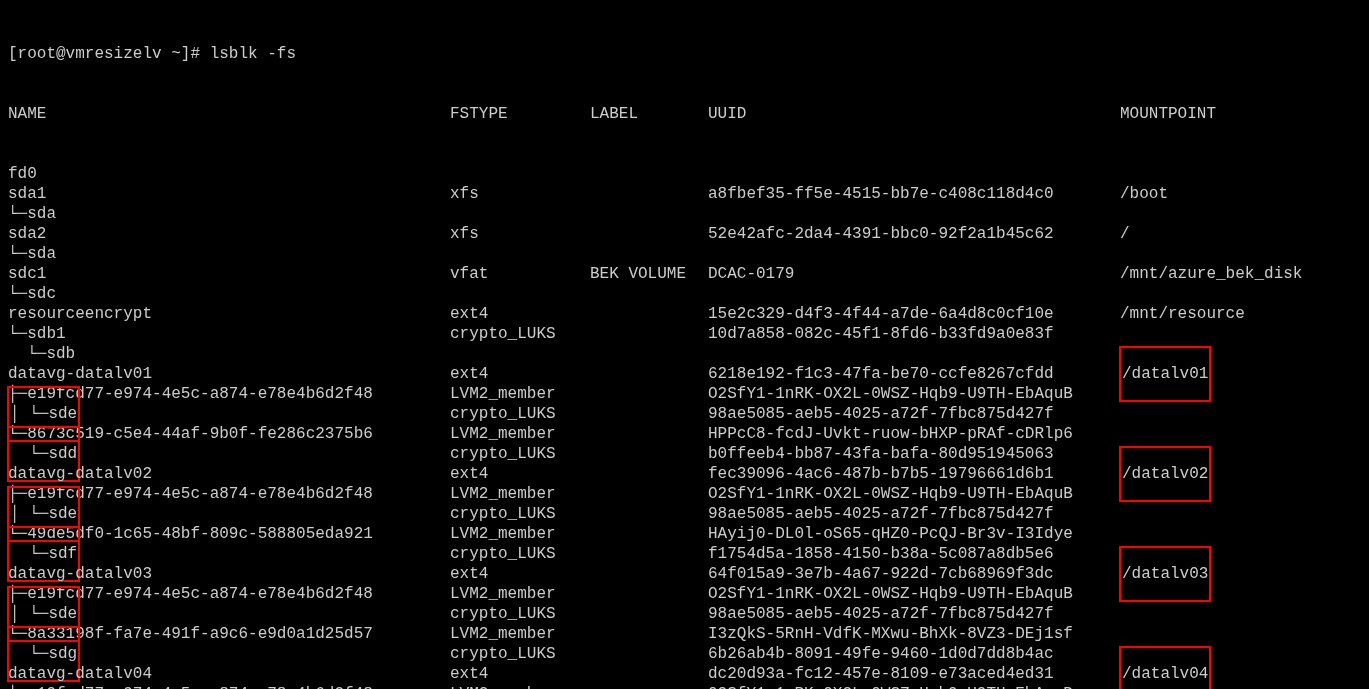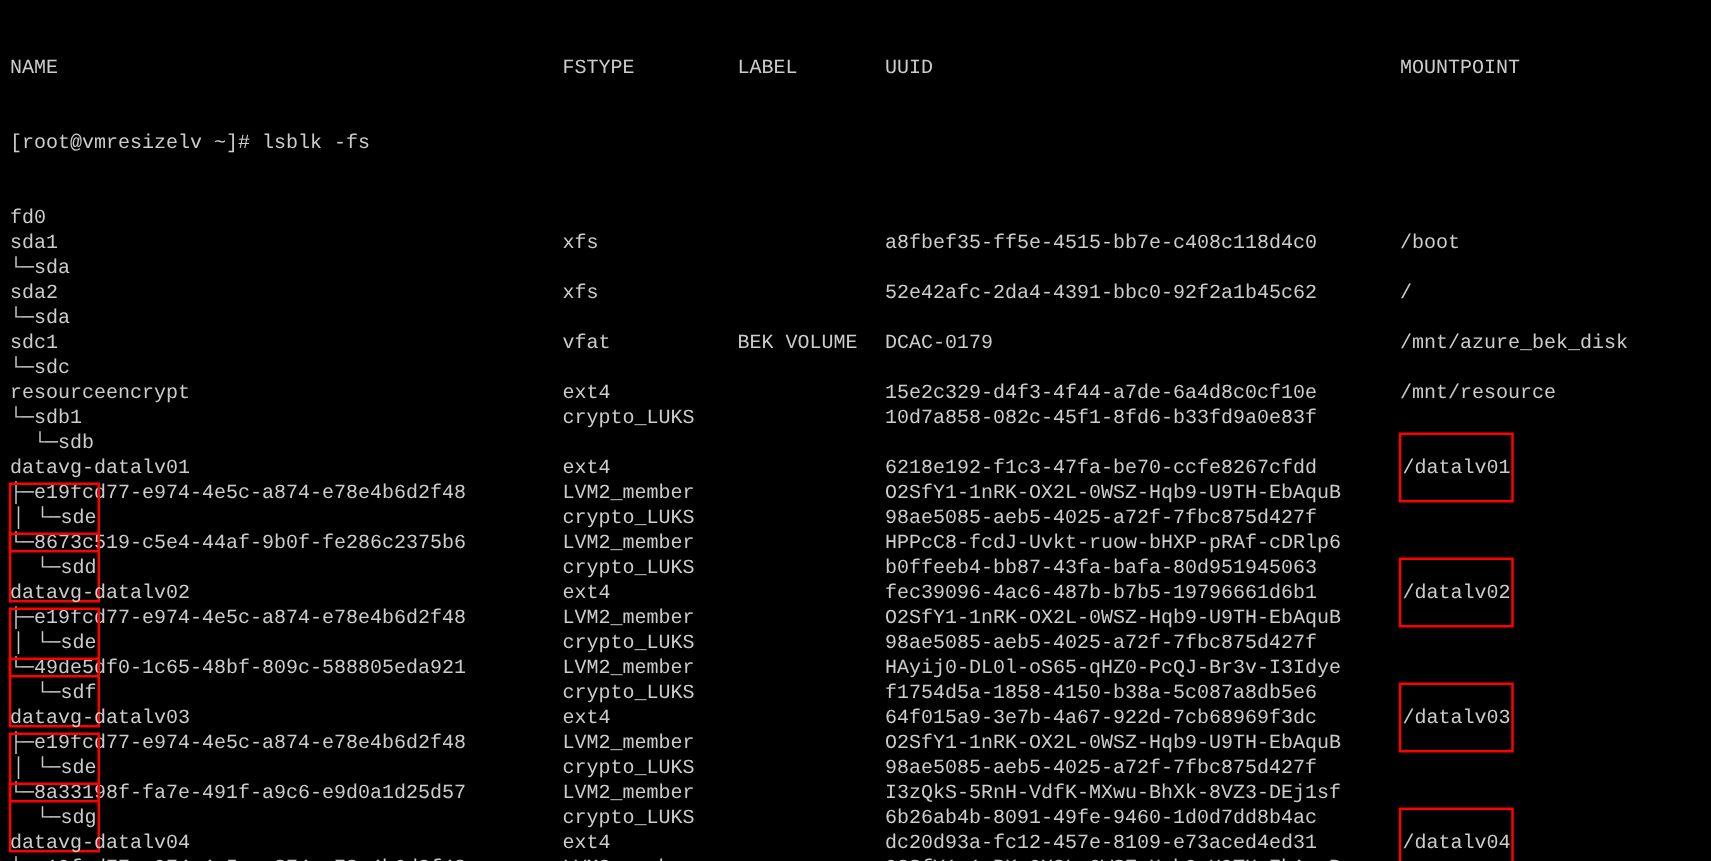--- a/index.html
+++ b/index.html
@@ -36,23 +36,23 @@
     outline: 2px solid red;
     outline-offset: -1px;
     padding: 18px 2px;
   }
 </style>
 </head>
 <body>
 
 <div id="term">
   <div class="row">
+    <span class="cell c-name">[root@vmresizelv ~]# lsblk -fs</span>
+  </div>
+  <div class="row">
     <span class="cell c-name">NAME</span>
     <span class="cell c-fstype">FSTYPE</span>
     <span class="cell c-label">LABEL</span>
     <span class="cell c-uuid">UUID</span>
     <span class="cell c-mount">MOUNTPOINT</span>
   </div>
-  <div class="row">
-    <span class="cell c-name">[root@vmresizelv ~]# lsblk -fs</span>
-  </div>
   <div id="rows"><div class="row"><span class="cell c-name">fd0</span><span class="cell c-fstype"></span><span class="cell c-label"></span><span class="cell c-uuid"></span><span class="cell c-mount"></span></div><div class="row"><span class="cell c-name">sda1</span><span class="cell c-fstype">xfs</span><span class="cell c-label"></span><span class="cell c-uuid">a8fbef35-ff5e-4515-bb7e-c408c118d4c0</span><span class="cell c-mount">/boot</span></div><div class="row"><span class="cell c-name">└─sda</span><span class="cell c-fstype"></span><span class="cell c-label"></span><span class="cell c-uuid"></span><span class="cell c-mount"></span></div><div class="row"><span class="cell c-name">sda2</span><span class="cell c-fstype">xfs</span><span class="cell c-label"></span><span class="cell c-uuid">52e42afc-2da4-4391-bbc0-92f2a1b45c62</span><span class="cell c-mount">/</span></div><div class="row"><span class="cell c-name">└─sda</span><span class="cell c-fstype"></span><span class="cell c-label"></span><span class="cell c-uuid"></span><span class="cell c-mount"></span></div><div class="row"><span class="cell c-name">sdc1</span><span class="cell c-fstype">vfat</span><span class="cell c-label">BEK VOLUME</span><span class="cell c-uuid">DCAC-0179</span><span class="cell c-mount">/mnt/azure_bek_disk</span></div><div class="row"><span class="cell c-name">└─sdc</span><span class="cell c-fstype"></span><span class="cell c-label"></span><span class="cell c-uuid"></span><span class="cell c-mount"></span></div><div class="row"><span class="cell c-name">resourceencrypt</span><span class="cell c-fstype">ext4</span><span class="cell c-label"></span><span class="cell c-uuid">15e2c329-d4f3-4f44-a7de-6a4d8c0cf10e</span><span class="cell c-mount">/mnt/resource</span></div><div class="row"><span class="cell c-name">└─sdb1</span><span class="cell c-fstype">crypto_LUKS</span><span class="cell c-label"></span><span class="cell c-uuid">10d7a858-082c-45f1-8fd6-b33fd9a0e83f</span><span class="cell c-mount"></span></div><div class="row"><span class="cell c-name">  └─sdb</span><span class="cell c-fstype"></span><span class="cell c-label"></span><span class="cell c-uuid"></span><span class="cell c-mount"></span></div><div class="row"><span class="cell c-name">datavg-datalv01</span><span class="cell c-fstype">ext4</span><span class="cell c-label"></span><span class="cell c-uuid">6218e192-f1c3-47fa-be70-ccfe8267cfdd</span><span class="cell c-mount"><span class="hi">/datalv01</span></span></div><div class="row"><span class="cell c-name">├─e19fcd77-e974-4e5c-a874-e78e4b6d2f48</span><span class="cell c-fstype">LVM2_member</span><span class="cell c-label"></span><span class="cell c-uuid">O2SfY1-1nRK-OX2L-0WSZ-Hqb9-U9TH-EbAquB</span><span class="cell c-mount"></span></div><div class="row"><span class="cell c-name"><span class="hi">│ └─sde</span></span><span class="cell c-fstype">crypto_LUKS</span><span class="cell c-label"></span><span class="cell c-uuid">98ae5085-aeb5-4025-a72f-7fbc875d427f</span><span class="cell c-mount"></span></div><div class="row"><span class="cell c-name">└─8673c519-c5e4-44af-9b0f-fe286c2375b6</span><span class="cell c-fstype">LVM2_member</span><span class="cell c-label"></span><span class="cell c-uuid">HPPcC8-fcdJ-Uvkt-ruow-bHXP-pRAf-cDRlp6</span><span class="cell c-mount"></span></div><div class="row"><span class="cell c-name"><span class="hi">  └─sdd</span></span><span class="cell c-fstype">crypto_LUKS</span><span class="cell c-label"></span><span class="cell c-uuid">b0ffeeb4-bb87-43fa-bafa-80d951945063</span><span class="cell c-mount"></span></div><div class="row"><span class="cell c-name">datavg-datalv02</span><span class="cell c-fstype">ext4</span><span class="cell c-label"></span><span class="cell c-uuid">fec39096-4ac6-487b-b7b5-19796661d6b1</span><span class="cell c-mount"><span class="hi">/datalv02</span></span></div><div class="row"><span class="cell c-name">├─e19fcd77-e974-4e5c-a874-e78e4b6d2f48</span><span class="cell c-fstype">LVM2_member</span><span class="cell c-label"></span><span class="cell c-uuid">O2SfY1-1nRK-OX2L-0WSZ-Hqb9-U9TH-EbAquB</span><span class="cell c-mount"></span></div><div class="row"><span class="cell c-name"><span class="hi">│ └─sde</span></span><span class="cell c-fstype">crypto_LUKS</span><span class="cell c-label"></span><span class="cell c-uuid">98ae5085-aeb5-4025-a72f-7fbc875d427f</span><span class="cell c-mount"></span></div><div class="row"><span class="cell c-name">└─49de5df0-1c65-48bf-809c-588805eda921</span><span class="cell c-fstype">LVM2_member</span><span class="cell c-label"></span><span class="cell c-uuid">HAyij0-DL0l-oS65-qHZ0-PcQJ-Br3v-I3Idye</span><span class="cell c-mount"></span></div><div class="row"><span class="cell c-name"><span class="hi">  └─sdf</span></span><span class="cell c-fstype">crypto_LUKS</span><span class="cell c-label"></span><span class="cell c-uuid">f1754d5a-1858-4150-b38a-5c087a8db5e6</span><span class="cell c-mount"></span></div><div class="row"><span class="cell c-name">datavg-datalv03</span><span class="cell c-fstype">ext4</span><span class="cell c-label"></span><span class="cell c-uuid">64f015a9-3e7b-4a67-922d-7cb68969f3dc</span><span class="cell c-mount"><span class="hi">/datalv03</span></span></div><div class="row"><span class="cell c-name">├─e19fcd77-e974-4e5c-a874-e78e4b6d2f48</span><span class="cell c-fstype">LVM2_member</span><span class="cell c-label"></span><span class="cell c-uuid">O2SfY1-1nRK-OX2L-0WSZ-Hqb9-U9TH-EbAquB</span><span class="cell c-mount"></span></div><div class="row"><span class="cell c-name"><span class="hi">│ └─sde</span></span><span class="cell c-fstype">crypto_LUKS</span><span class="cell c-label"></span><span class="cell c-uuid">98ae5085-aeb5-4025-a72f-7fbc875d427f</span><span class="cell c-mount"></span></div><div class="row"><span class="cell c-name">└─8a33198f-fa7e-491f-a9c6-e9d0a1d25d57</span><span class="cell c-fstype">LVM2_member</span><span class="cell c-label"></span><span class="cell c-uuid">I3zQkS-5RnH-VdfK-MXwu-BhXk-8VZ3-DEj1sf</span><span class="cell c-mount"></span></div><div class="row"><span class="cell c-name"><span class="hi">  └─sdg</span></span><span class="cell c-fstype">crypto_LUKS</span><span class="cell c-label"></span><span class="cell c-uuid">6b26ab4b-8091-49fe-9460-1d0d7dd8b4ac</span><span class="cell c-mount"></span></div><div class="row"><span class="cell c-name">datavg-datalv04</span><span class="cell c-fstype">ext4</span><span class="cell c-label"></span><span class="cell c-uuid">dc20d93a-fc12-457e-8109-e73aced4ed31</span><span class="cell c-mount"><span class="hi">/datalv04</span></span></div><div class="row"><span class="cell c-name">├─e19fcd77-e974-4e5c-a874-e78e4b6d2f48</span><span class="cell c-fstype">LVM2_member</span><span class="cell c-label"></span><span class="cell c-uuid">O2SfY1-1nRK-OX2L-0WSZ-Hqb9-U9TH-EbAquB</span><span class="cell c-mount"></span></div></div>
 </div>
 
 </body></html>

